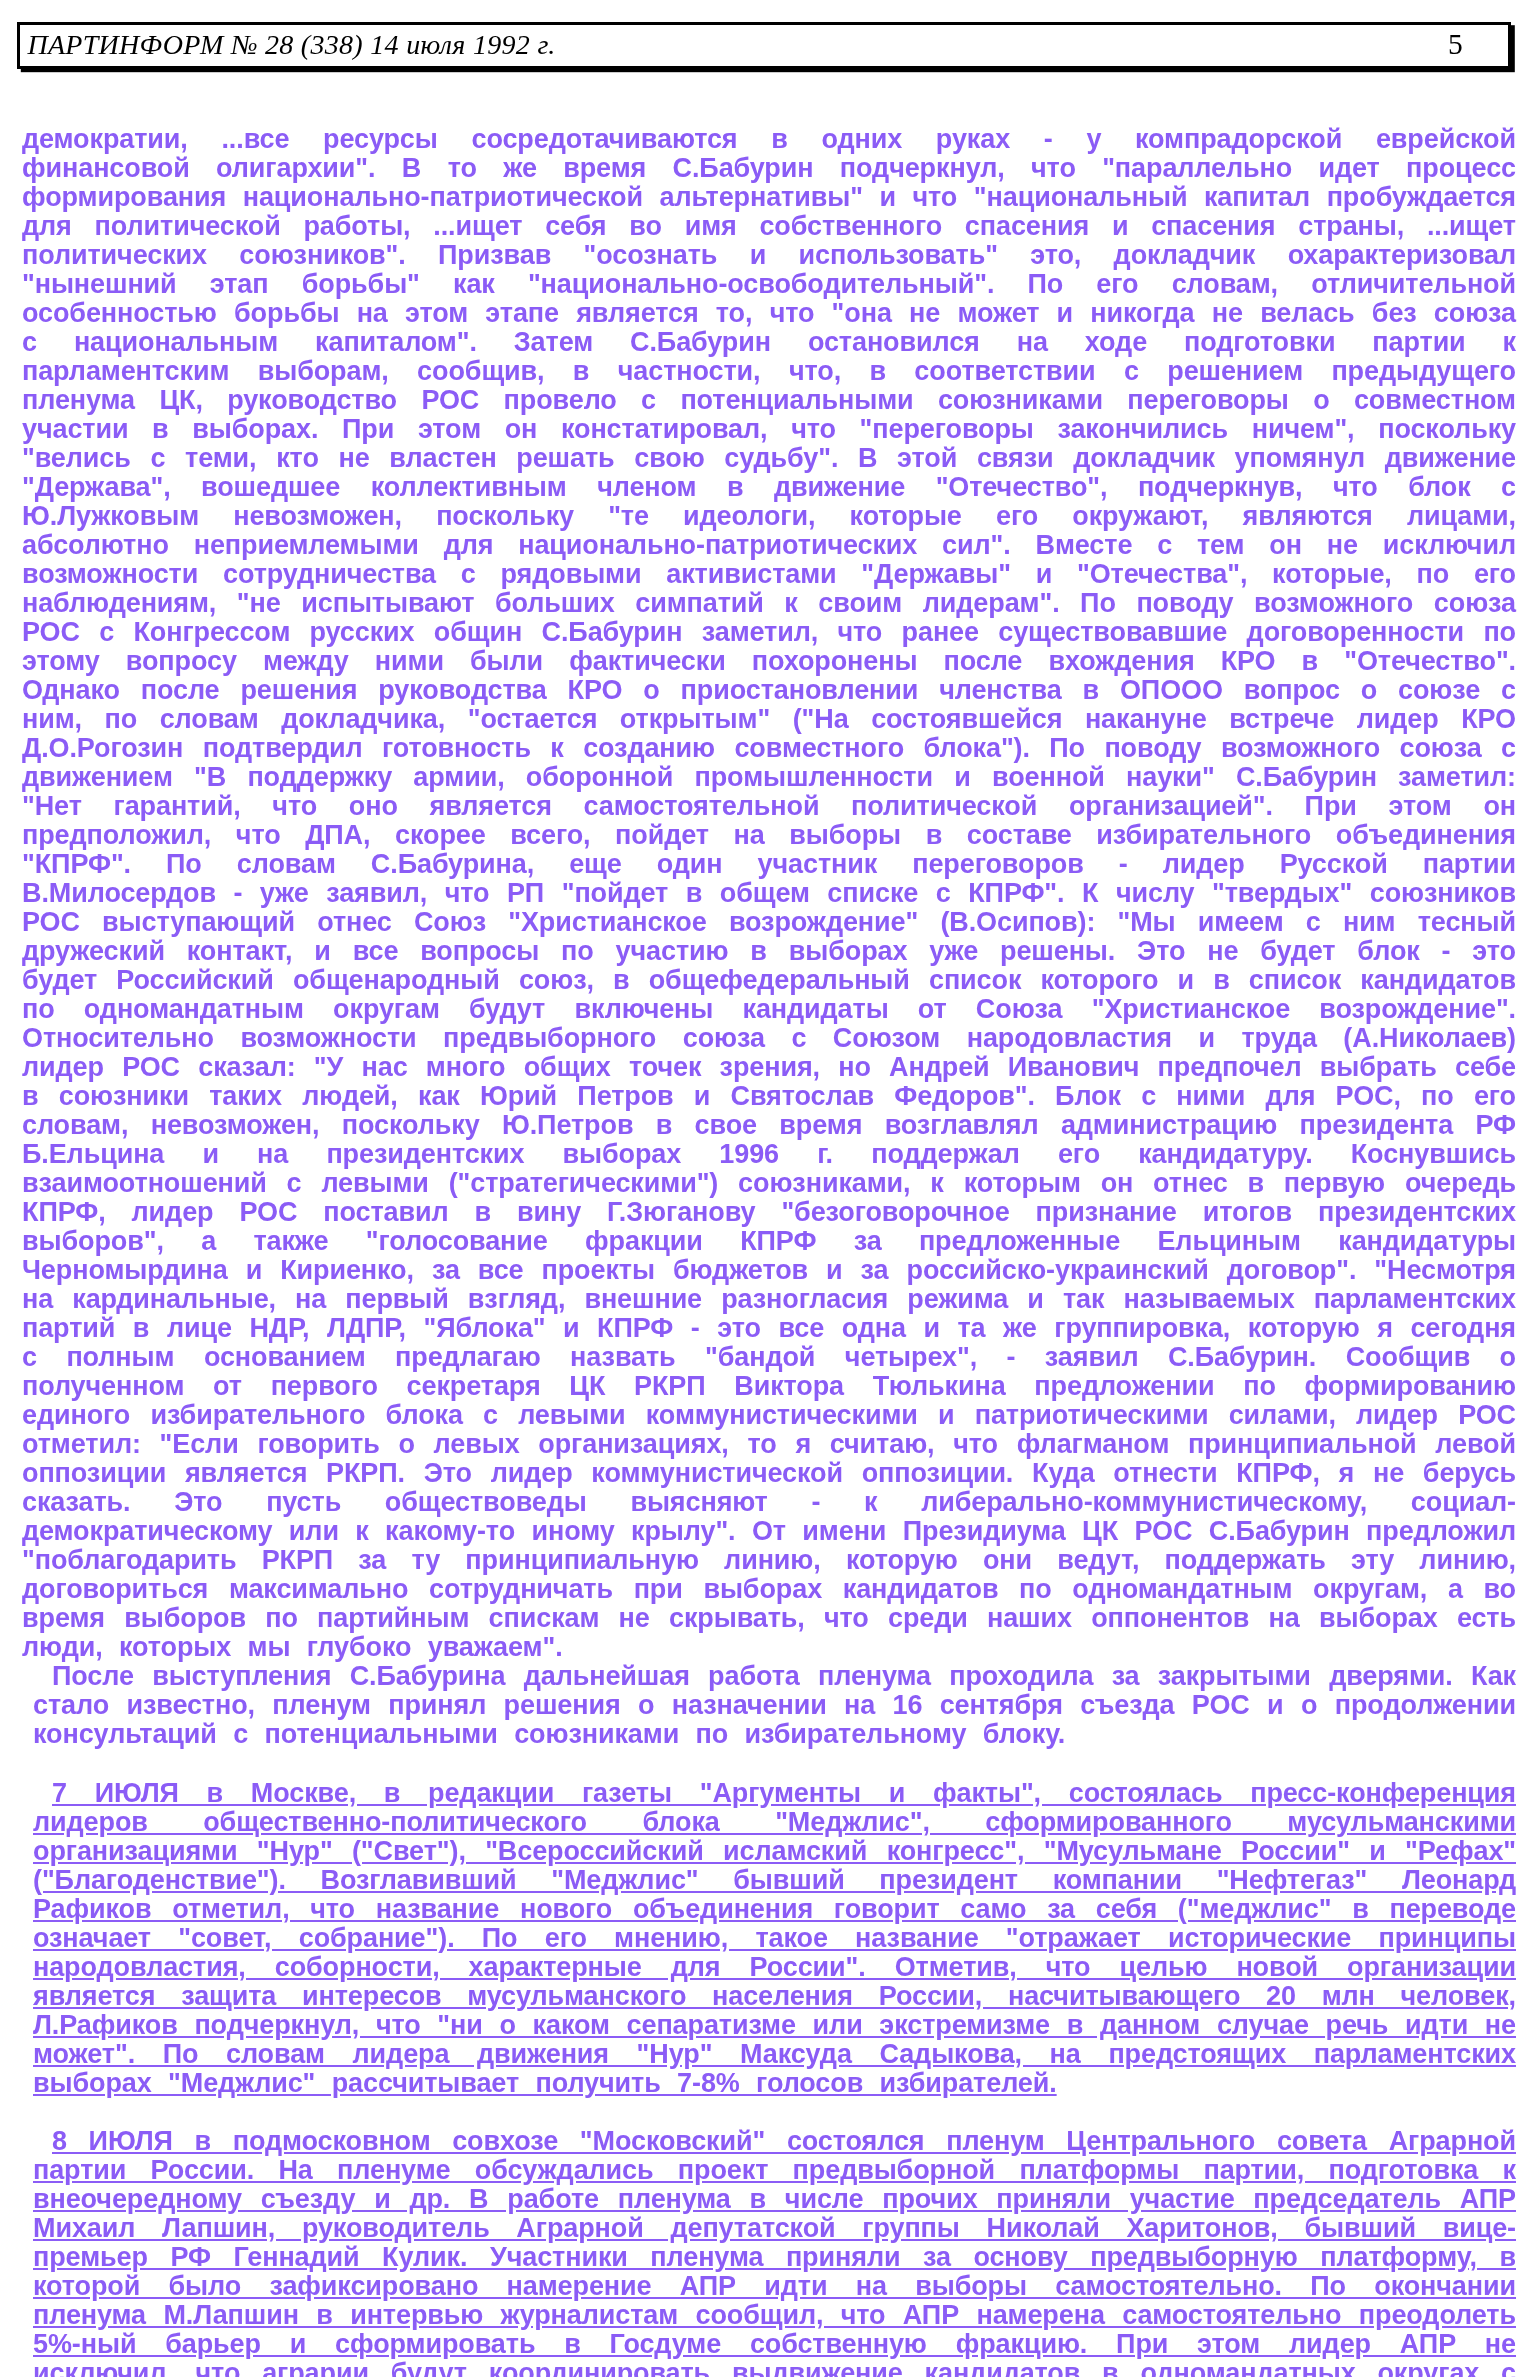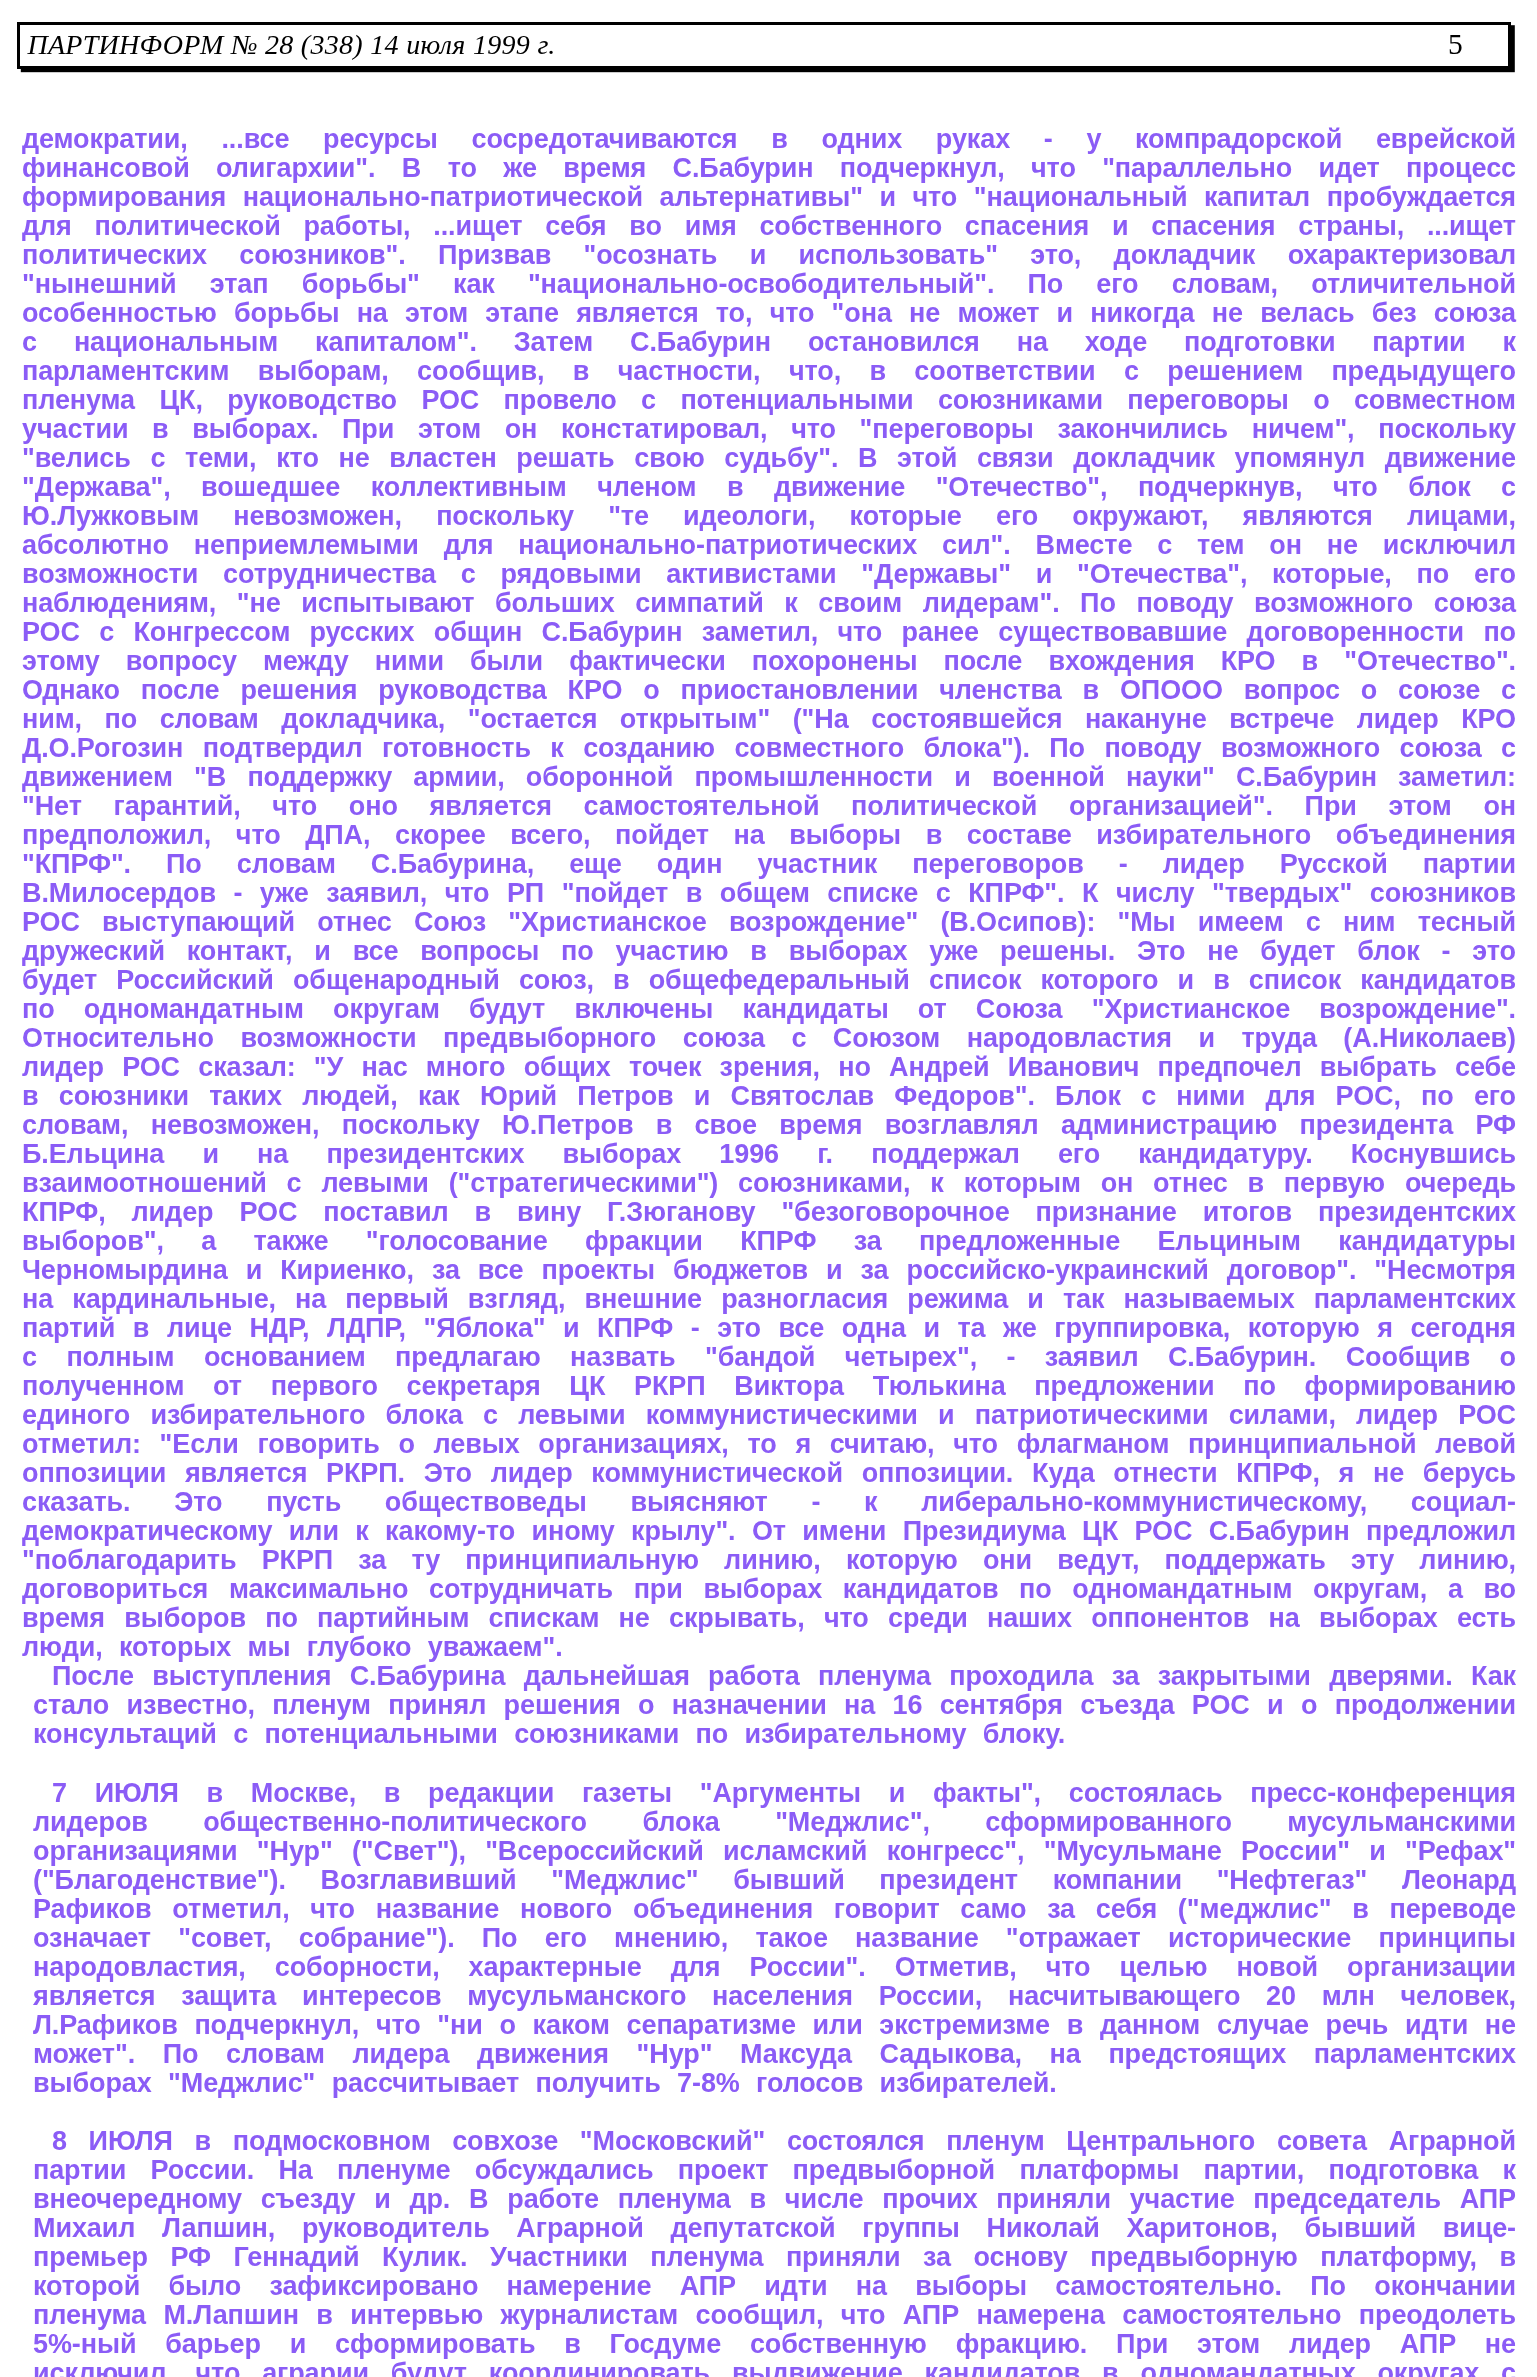--- a/index.html
+++ b/index.html
@@ -51,29 +51,29 @@
     font-weight: 700;
     font-size: 27px;
     line-height: 29px;
     letter-spacing: -0.1px;
     word-spacing: 9px;
     text-align: justify;
     color: #8b5cf6;
   }
   .para { margin: 0; }
   .para.indent { text-indent: 19px; margin-left: 11px; }
-  .para.gap-before { margin-top: 29.5px; }
+  .para.gap-before { margin-top: 29.5px; text-decoration: underline; }
 </style>
 </head>
 <body>
 
 <div class="page">
 
   <header class="page-header">
-    <span class="header-title">ПАРТИНФОРМ № 28 (338) 14 июля 1999 г.</span>
+    <span class="header-title">ПАРТИНФОРМ № 28 (338) 14 июля 1992 г.</span>
     <span class="header-page">5</span>
   </header>
 
   <main class="page-body">
     <p class="para">демократии, ...все ресурсы сосредотачиваются в одних руках - у компрадорской еврейской финансовой олигархии". В то же время С.Бабурин подчеркнул, что "параллельно идет процесс формирования национально-патриотической альтернативы" и что "национальный капитал пробуждается для политической работы, ...ищет себя во имя собственного спасения и спасения страны, ...ищет политических союзников". Призвав "осознать и использовать" это, докладчик охарактеризовал "нынешний этап борьбы" как "национально-освободительный". По его словам, отличительной особенностью борьбы на этом этапе является то, что "она не может и никогда не велась без союза с национальным капиталом". Затем С.Бабурин остановился на ходе подготовки партии к парламентским выборам, сообщив, в частности, что, в соответствии с решением предыдущего пленума ЦК, руководство РОС провело с потенциальными союзниками переговоры о совместном участии в выборах. При этом он констатировал, что "переговоры закончились ничем", поскольку "велись с теми, кто не властен решать свою судьбу". В этой связи докладчик упомянул движение "Держава", вошедшее коллективным членом в движение "Отечество", подчеркнув, что блок с Ю.Лужковым невозможен, поскольку "те идеологи, которые его окружают, являются лицами, абсолютно неприемлемыми для национально-патриотических сил". Вместе с тем он не исключил возможности сотрудничества с рядовыми активистами "Державы" и "Отечества", которые, по его наблюдениям, "не испытывают больших симпатий к своим лидерам". По поводу возможного союза РОС с Конгрессом русских общин С.Бабурин заметил, что ранее существовавшие договоренности по этому вопросу между ними были фактически похоронены после вхождения КРО в "Отечество". Однако после решения руководства КРО о приостановлении членства в ОПООО вопрос о союзе с ним, по словам докладчика, "остается открытым" ("На состоявшейся накануне встрече лидер КРО Д.О.Рогозин подтвердил готовность к созданию совместного блока"). По поводу возможного союза с движением "В поддержку армии, оборонной промышленности и военной науки" С.Бабурин заметил: "Нет гарантий, что оно является самостоятельной политической организацией". При этом он предположил, что ДПА, скорее всего, пойдет на выборы в составе избирательного объединения "КПРФ". По словам С.Бабурина, еще один участник переговоров - лидер Русской партии В.Милосердов - уже заявил, что РП "пойдет в общем списке с КПРФ". К числу "твердых" союзников РОС выступающий отнес Союз "Христианское возрождение" (В.Осипов): "Мы имеем с ним тесный дружеский контакт, и все вопросы по участию в выборах уже решены. Это не будет блок - это будет Российский общенародный союз, в общефедеральный список которого и в список кандидатов по одномандатным округам будут включены кандидаты от Союза "Христианское возрождение". Относительно возможности предвыборного союза с Союзом народовластия и труда (А.Николаев) лидер РОС сказал: "У нас много общих точек зрения, но Андрей Иванович предпочел выбрать себе в союзники таких людей, как Юрий Петров и Святослав Федоров". Блок с ними для РОС, по его словам, невозможен, поскольку Ю.Петров в свое время возглавлял администрацию президента РФ Б.Ельцина и на президентских выборах 1996 г. поддержал его кандидатуру. Коснувшись взаимоотношений с левыми ("стратегическими") союзниками, к которым он отнес в первую очередь КПРФ, лидер РОС поставил в вину Г.Зюганову "безоговорочное признание итогов президентских выборов", а также "голосование фракции КПРФ за предложенные Ельциным кандидатуры Черномырдина и Кириенко, за все проекты бюджетов и за российско-украинский договор". "Несмотря на кардинальные, на первый взгляд, внешние разногласия режима и так называемых парламентских партий в лице НДР, ЛДПР, "Яблока" и КПРФ - это все одна и та же группировка, которую я сегодня с полным основанием предлагаю назвать "бандой четырех", - заявил С.Бабурин. Сообщив о полученном от первого секретаря ЦК РКРП Виктора Тюлькина предложении по формированию единого избирательного блока с левыми коммунистическими и патриотическими силами, лидер РОС отметил: "Если говорить о левых организациях, то я считаю, что флагманом принципиальной левой оппозиции является РКРП. Это лидер коммунистической оппозиции. Куда отнести КПРФ, я не берусь сказать. Это пусть обществоведы выясняют - к либерально-коммунистическому, социал-демократическому или к какому-то иному крылу". От имени Президиума ЦК РОС С.Бабурин предложил "поблагодарить РКРП за ту принципиальную линию, которую они ведут, поддержать эту линию, договориться максимально сотрудничать при выборах кандидатов по одномандатным округам, а во время выборов по партийным спискам не скрывать, что среди наших оппонентов на выборах есть люди, которых мы глубоко уважаем".</p>
     <p class="para indent">После выступления С.Бабурина дальнейшая работа пленума проходила за закрытыми дверями. Как стало известно, пленум принял решения о назначении на 16 сентября съезда РОС и о продолжении консультаций с потенциальными союзниками по избирательному блоку.</p>
     <p class="para indent gap-before">7 ИЮЛЯ в Москве, в редакции газеты "Аргументы и факты", состоялась пресс-конференция лидеров общественно-политического блока "Меджлис", сформированного мусульманскими организациями "Нур" ("Свет"), "Всероссийский исламский конгресс", "Мусульмане России" и "Рефах" ("Благоденствие"). Возглавивший "Меджлис" бывший президент компании "Нефтегаз" Леонард Рафиков отметил, что название нового объединения говорит само за себя ("меджлис" в переводе означает "совет, собрание"). По его мнению, такое название "отражает исторические принципы народовластия, соборности, характерные для России". Отметив, что целью новой организации является защита интересов мусульманского населения России, насчитывающего 20 млн человек, Л.Рафиков подчеркнул, что "ни о каком сепаратизме или экстремизме в данном случае речь идти не может". По словам лидера движения "Нур" Максуда Садыкова, на предстоящих парламентских выборах "Меджлис" рассчитывает получить 7-8% голосов избирателей.</p>
     <p class="para indent gap-before">8 ИЮЛЯ в подмосковном совхозе "Московский" состоялся пленум Центрального совета Аграрной партии России. На пленуме обсуждались проект предвыборной платформы партии, подготовка к внеочередному съезду и др. В работе пленума в числе прочих приняли участие председатель АПР Михаил Лапшин, руководитель Аграрной депутатской группы Николай Харитонов, бывший вице-премьер РФ Геннадий Кулик. Участники пленума приняли за основу предвыборную платформу, в которой было зафиксировано намерение АПР идти на выборы самостоятельно. По окончании пленума М.Лапшин в интервью журналистам сообщил, что АПР намерена самостоятельно преодолеть 5%-ный барьер и сформировать в Госдуме собственную фракцию. При этом лидер АПР не исключил, что аграрии будут координировать выдвижение кандидатов в одномандатных округах с НПСР. Комментируя итоги пленума, М.Лапшин сообщил, что в Правление партии был введен бывший министр сельского хозяйства Виктор Семенов. Вместе с тем лидер АДГ Н.Харитонов по окончании пленума заявил, что у АПР и КПРФ серьезных разногласий нет, и поэтому вопрос о том, вместе или врозь идти на выборы, еще не закрыт. Он предложил дождаться официального назначения даты выборов и итогов партийных съездов, а уже потом, на съезде НПСР, решить вопрос о стратегии предвыборной борьбы. По мнению Н.Харитонова, одним лишь представительством АПР в Госдуме проблемы АПК решить невозможно, поэтому следует бороться за получение 300 мандатов, с помощью которых "можно будет повернуть экономику в сторону национальных интересов".</p>
   </main>
 

